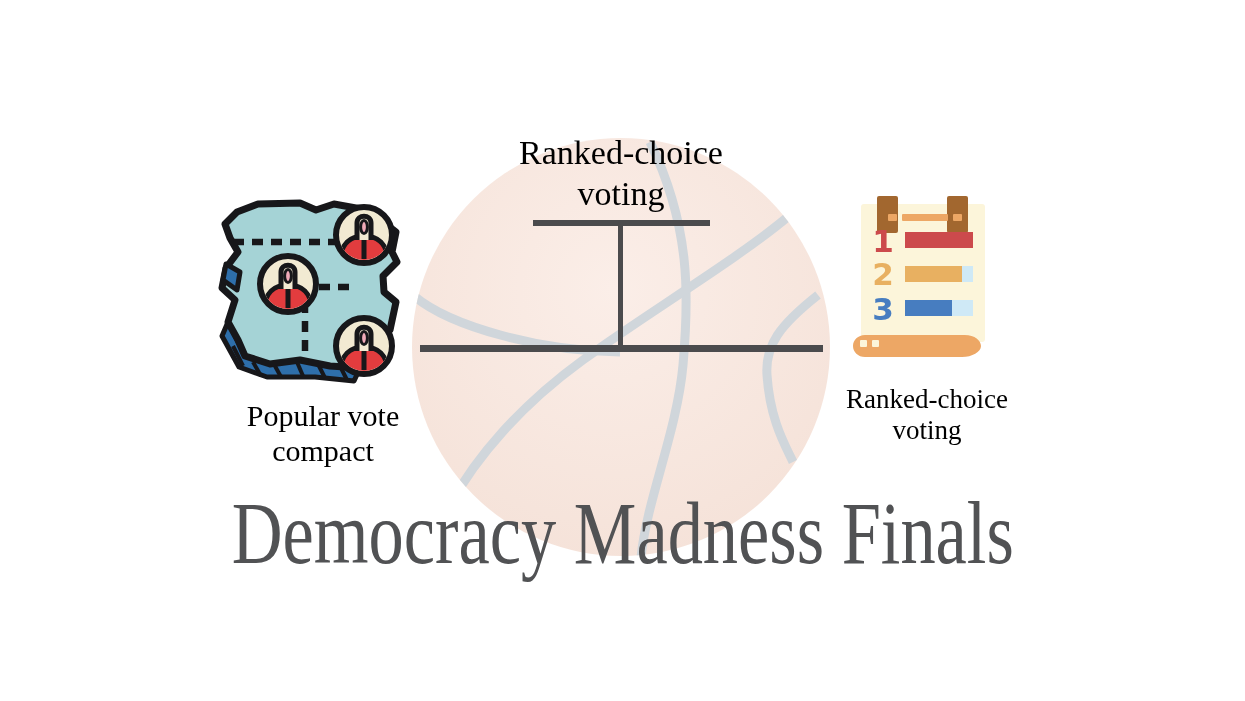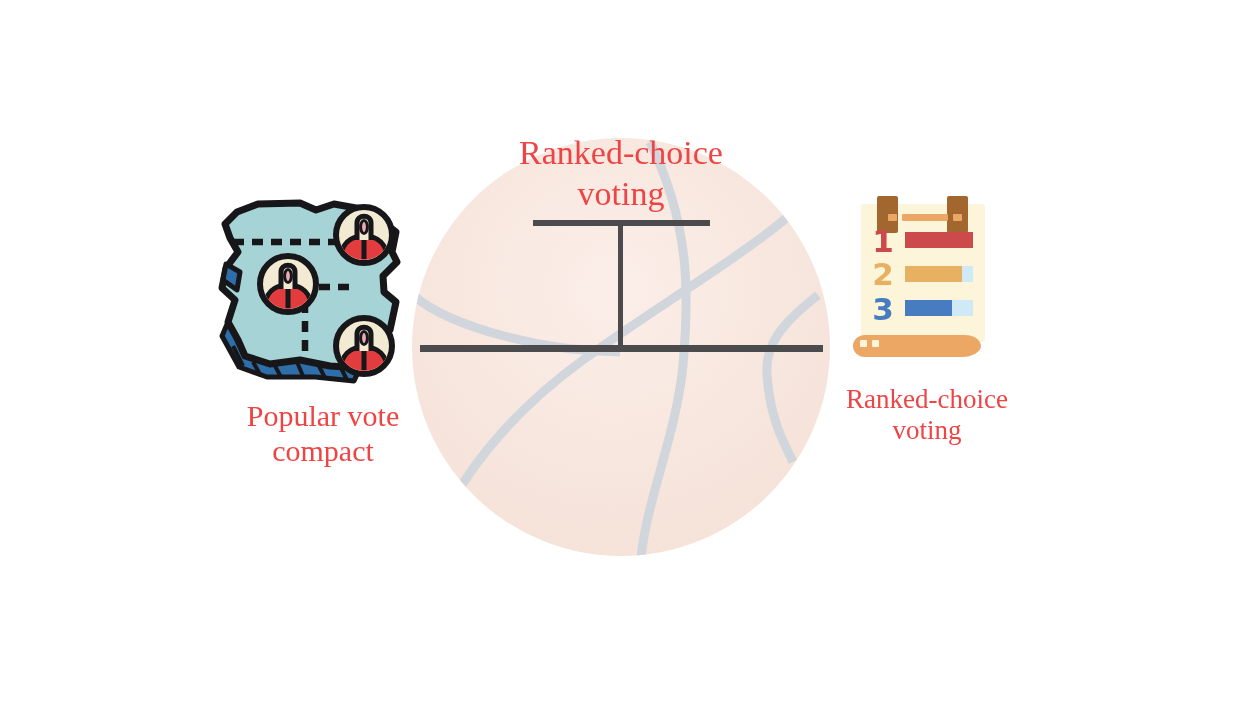--- a/index.html
+++ b/index.html
@@ -3,21 +3,21 @@
 <meta charset="utf-8">
 <style>
   html,body{margin:0;padding:0;background:#ffffff;}
   .canvas{
     position:relative;width:1245px;height:701px;overflow:hidden;
     background:#ffffff;font-family:"Liberation Serif",serif;
   }
   .abs{position:absolute;}
   
   .label{
-    position:absolute;text-align:center;color:#ef4444;
+    position:absolute;text-align:center;color:#000000;
     font-family:"Liberation Serif",serif;
   }
   .winner-label{left:481px;top:132px;width:280px;font-size:34px;line-height:1.22;}
   .left-label{left:233px;top:399px;width:180px;font-size:30px;line-height:1.15;}
   .right-label{left:827px;top:384px;width:200px;font-size:27px;line-height:1.15;}
   .bracket-line{position:absolute;background:#4b4b4d;}
   .bracket-top{left:533px;top:220px;width:177px;height:6px;}
   .bracket-vert{left:618px;top:220px;width:5px;height:132px;}
   .bracket-bottom{left:420px;top:345px;width:403px;height:7px;}
   .title-wrap{position:absolute;left:0;top:490px;width:1245px;text-align:center;}
@@ -125,14 +125,17 @@
     <rect x="55" y="110" width="68" height="16" fill="#cfe9f6"></rect>
     <rect x="55" y="110" width="47" height="16" fill="#477dc0"></rect>
 
     <path d="M 15,145 L 112,145 C 124,144 131,150 131,156 C 131,162 122,167 112,167 L 15,167 C 8,167 3,162 3,156 C 3,150 8,145 15,145 Z" fill="#eda765"></path>
     <rect x="10" y="150" width="7" height="7" rx="1" fill="#fcf5da"></rect>
     <rect x="22" y="150" width="7" height="7" rx="1" fill="#fcf5da"></rect>
   </svg>
 
   <div class="label right-label">Ranked-choice voting</div>
 
+  <div class="title-wrap">
+    <div class="title">Democracy Madness Finals</div>
+  </div>
 
 </div>
 
 </body></html>

